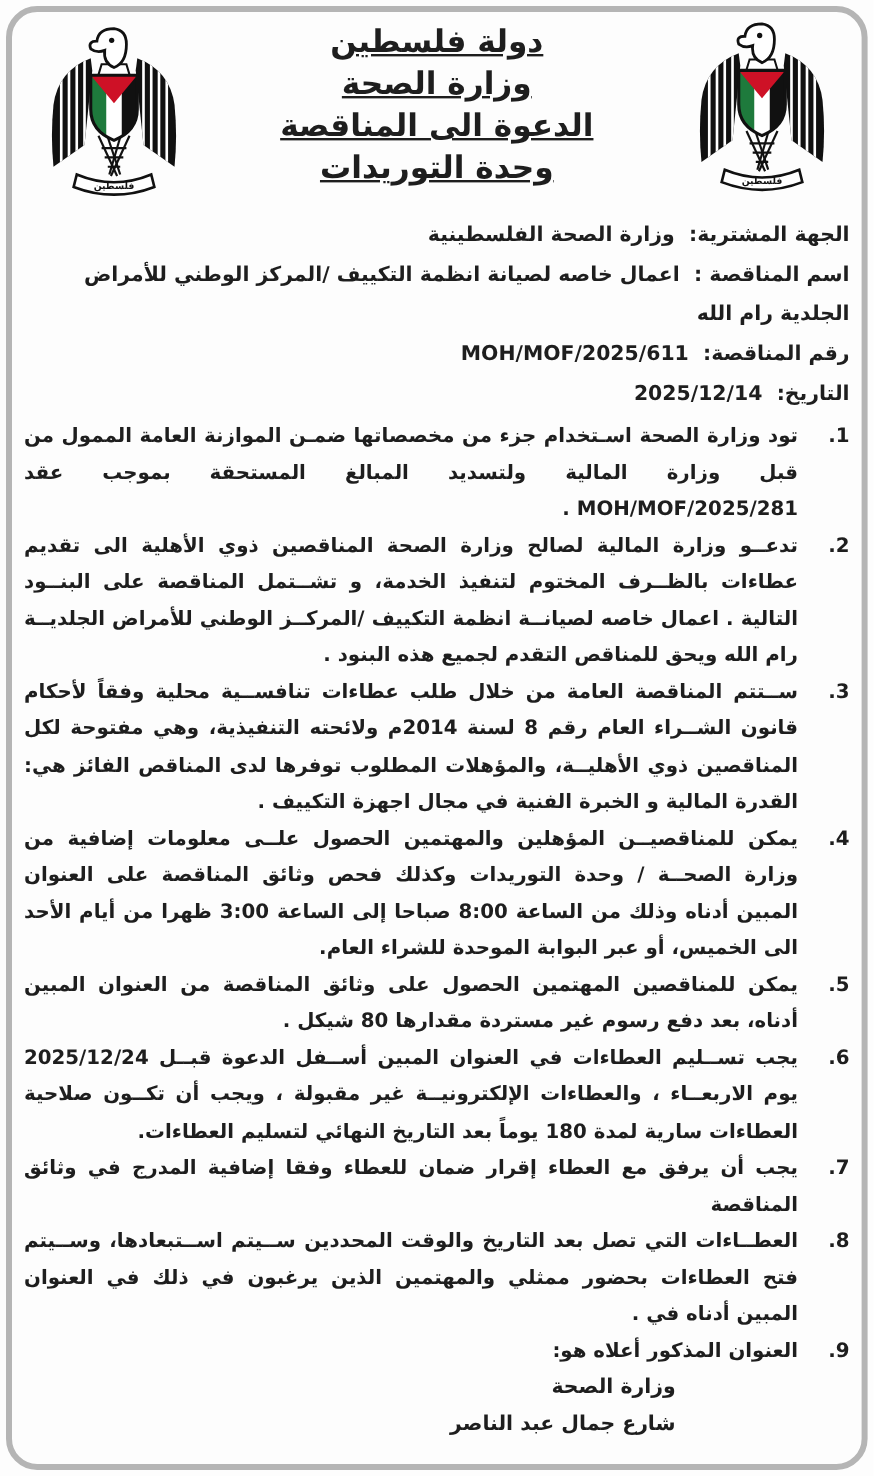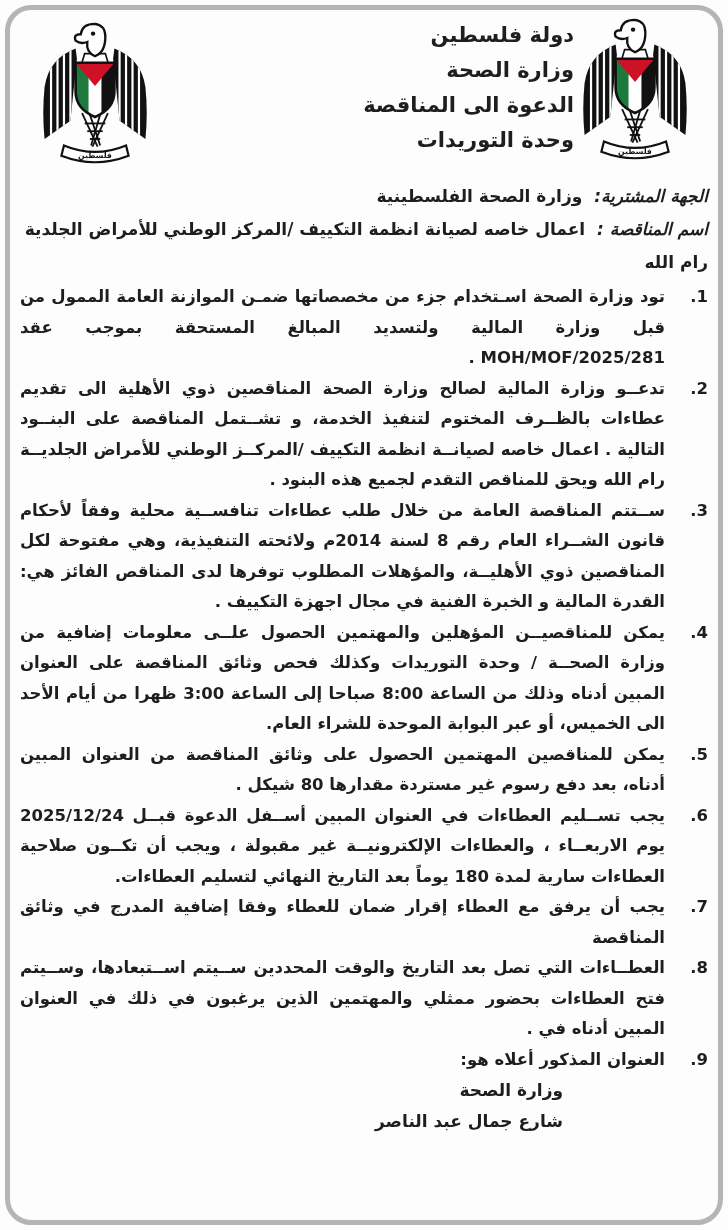--- a/index.html
+++ b/index.html
@@ -11,25 +11,25 @@
   .frame{
     position:absolute;inset:5px;border:5px solid #b5b5b5;border-radius:26px;
     pointer-events:none;
   }
   .content{position:absolute;top:14px;right:20px;left:20px;}
   
   .hdr{position:relative;height:160px;}
   .emblem{position:absolute;top:2px;width:134px;height:150px;}
   .emblem.right-side{right:6px;}
   .emblem.left-side{left:8px;top:6px;}
-  .titles{width:420px;margin:0 auto;font-size:21px;line-height:35px;padding-top:4px;}
+  .titles{width:420px;margin:0 auto;text-align:center;font-size:26px;line-height:35px;padding-top:4px;text-decoration:underline;}
   
   .info{font-size:17px;line-height:33px;margin-top:6px;}
   .info .row{white-space:normal;}
-  .info .lbl{margin-left:6px;font-style:italic;}
+  .info .lbl{margin-left:6px;}
   
   .items{margin-top:3px;}
   .item{display:flex;gap:13px;align-items:flex-start;font-size:16.5px;line-height:30.5px;}
   .item .num{min-width:30px;flex:0 0 30px;}
   .item .txt{flex:1;text-align:justify;}
   
   .address{margin-right:145px;font-size:17px;line-height:31px;}
 </style>
 </head>
 <body>
@@ -107,20 +107,28 @@
 
     <div class="info">
       <div class="row">
         <span class="lbl">الجهة المشترية:</span>
         <span>وزارة الصحة الفلسطينية</span>
       </div>
       <div class="row">
         <span class="lbl">اسم المناقصة :</span>
         <span>اعمال خاصه لصيانة انظمة التكييف /المركز الوطني للأمراض الجلدية رام الله</span>
       </div>
+      <div class="row">
+        <span class="lbl">رقم المناقصة:</span>
+        <span>MOH/MOF/2025/611</span>
+      </div>
+      <div class="row">
+        <span class="lbl">التاريخ:</span>
+        <span>2025/12/14</span>
+      </div>
     </div>
 
     <div class="items">
       <div class="item">
         <span class="num">1.</span>
         <div class="txt">تود وزارة الصحة  اسـتخدام جزء من مخصصاتها ضمـن  الموازنة العامة الممول من قبل وزارة المالية ولتسديد المبالغ المستحقة  بموجب عقد MOH/MOF/2025/281 .</div>
       </div>
       <div class="item">
         <span class="num">2.</span>
         <div class="txt">تدعــو وزارة المالية لصالح وزارة الصحة المناقصين ذوي الأهلية الى تقديم عطاءات بالظــرف المختوم لتنفيذ الخدمة، و تشــتمل المناقصة على البنــود التالية . اعمال خاصه لصيانــة انظمة التكييف /المركــز الوطني للأمراض الجلديــة رام الله ويحق للمناقص التقدم لجميع هذه البنود .</div>

